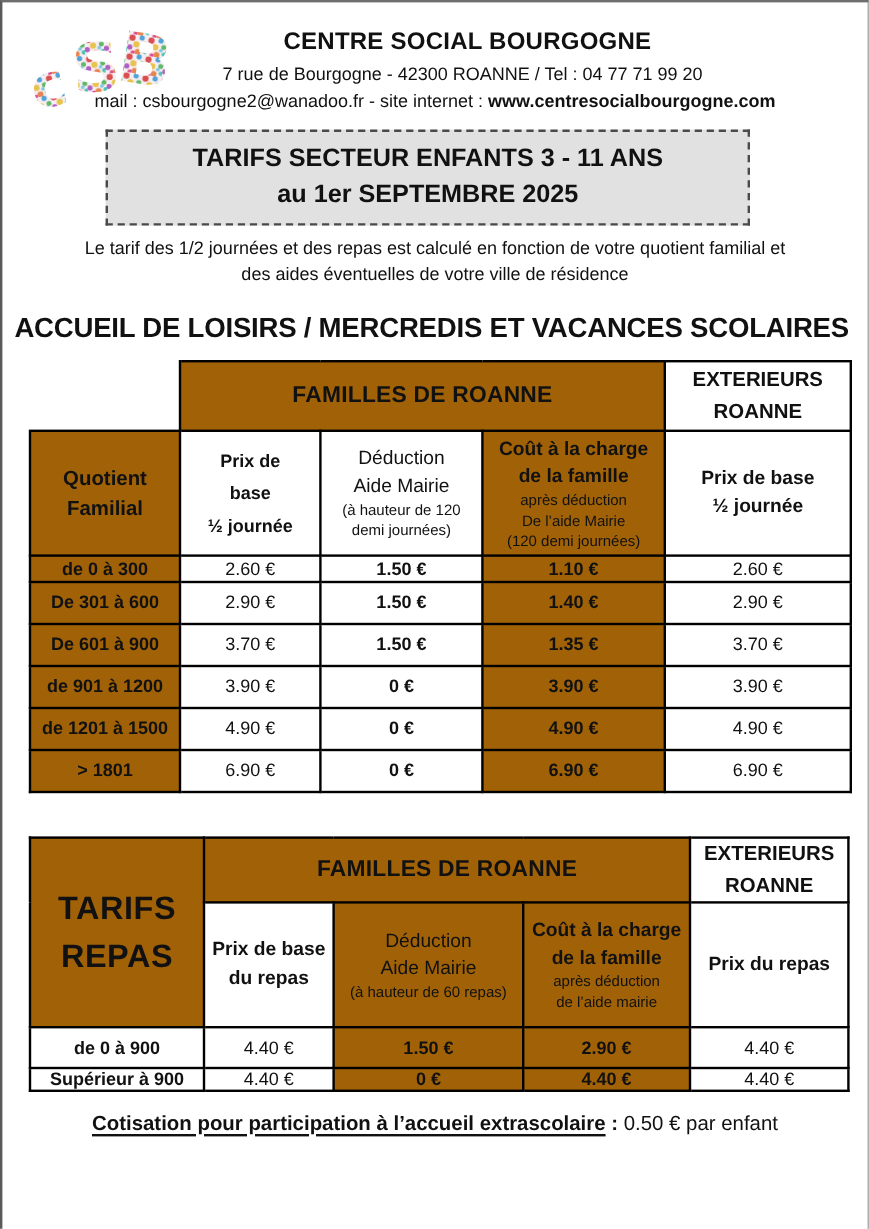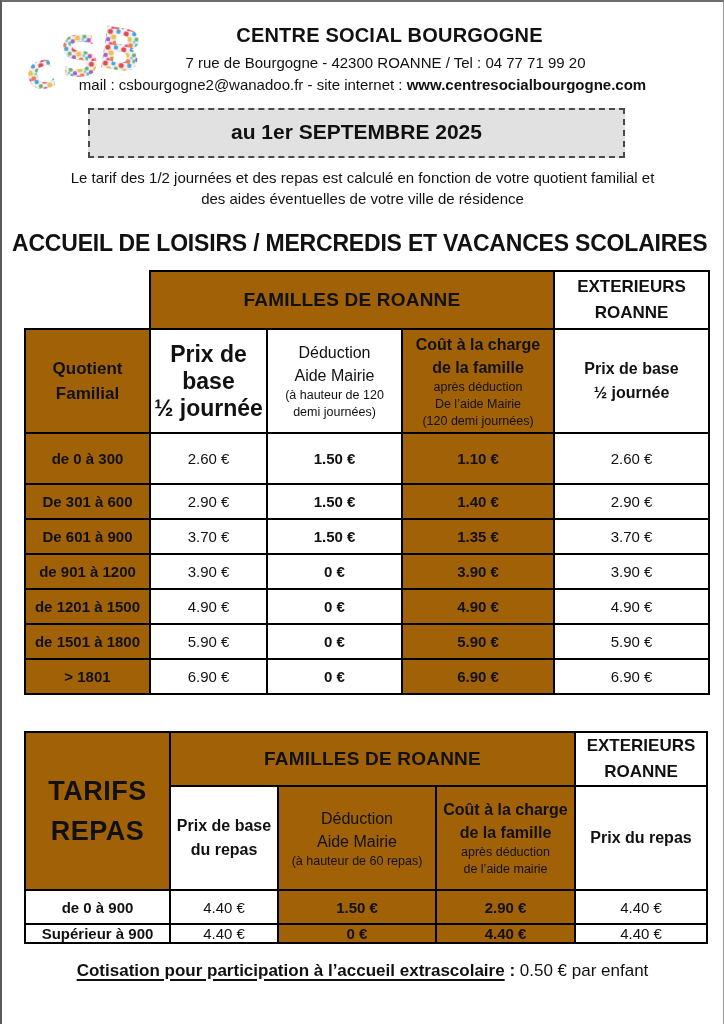--- a/index.html
+++ b/index.html
@@ -33,21 +33,21 @@
   table { border-collapse:collapse; table-layout:fixed; margin-left:22px; }
   td { border:2px solid #000; text-align:center; vertical-align:middle; padding:0 2px; background:#fff; }
   td.g { background:#a16207; }
   td.ghost { border-top:none; border-left:none; background:transparent; }
   .t-loisirs { margin-top:13px; }
   .t-repas { margin-top:36px; }
 
   .fam-hdr { font-size:19px; font-weight:bold; letter-spacing:.2px; }
   .ext-hdr { font-size:17px; font-weight:bold; line-height:26px; }
   .quot-hdr { font-size:17px; font-weight:bold; line-height:25px; }
-  .colh-bold { font-size:23px; font-weight:bold; line-height:27px; }
+  .colh-bold { font-size:15px; font-weight:bold; line-height:27px; }
   .colh-bold2 { font-size:16px; font-weight:bold; line-height:24px;border-radius:12px; }
   .sub-main { display:block; font-size:16px; line-height:23px; }
   .sub-main-b { display:block; font-size:16px; font-weight:bold; line-height:23px; }
   .sub-small { display:block; font-size:12.5px; line-height:17px; }
   .repas-title { font-size:27px; font-weight:bold; line-height:40px; letter-spacing:.5px; }
 
   td.lbl { font-size:15px; font-weight:bold; }
   td.val { font-size:15px; }
   td.valb { font-size:15px; font-weight:bold; }
 
@@ -81,20 +81,21 @@
       <text x="36" y="62" font-family="DejaVu Sans, sans-serif" font-weight="bold" font-size="56" fill="url(#confetti)" transform="rotate(-4 55 45)">S</text>
       <text x="74" y="56" font-family="DejaVu Sans, sans-serif" font-weight="bold" font-size="58" fill="url(#confetti)" transform="rotate(9 95 40)">B</text>
     </svg>
   </div>
 
   <div class="org-name">CENTRE SOCIAL BOURGOGNE</div>
   <div class="address">7 rue de Bourgogne - 42300  ROANNE  / Tel : 04 77 71 99 20</div>
   <div class="contact"><span>mail : csbourgogne2@wanadoo.fr - site internet : </span><b>www.centresocialbourgogne.com</b></div>
 
   <div class="banner">
+    <div class="line">TARIFS SECTEUR ENFANTS 3 - 11 ANS</div>
     <div class="line">au 1er SEPTEMBRE 2025</div>
   </div>
 
   <div class="intro preline">Le tarif des 1/2 journées et des repas est calculé en fonction de votre quotient familial et
 des aides éventuelles de votre ville de résidence</div>
 
   <div class="section-title">ACCUEIL DE LOISIRS  / MERCREDIS ET VACANCES SCOLAIRES</div>
 
   <table class="t-loisirs">
     <colgroup>
@@ -126,21 +127,21 @@
       <td class="g">
         <span class="sub-main-b preline">Coût à la charge
 de la famille</span>
         <span class="sub-small preline">après  déduction
 De l’aide Mairie
 (120 demi journées)</span>
       </td>
       <td class="colh-bold2 preline">Prix de base
 ½ journée</td>
     </tr>
-    <tr style="height:51px">
+    <tr style="height:22px">
       <td class="g lbl">de 0 à 300</td>
       <td class="val">2.60  €</td>
       <td class="valb">1.50 €</td>
       <td class="g valb">1.10 €</td>
       <td class="val">2.60 €</td>
     </tr>
     <tr style="height:35px">
       <td class="g lbl">De 301 à 600</td>
       <td class="val">2.90 €</td>
       <td class="valb">1.50 €</td>
@@ -160,27 +161,20 @@
       <td class="valb">0 €</td>
       <td class="g valb">3.90 €</td>
       <td class="val">3.90 €</td>
     </tr>
     <tr style="height:35px">
       <td class="g lbl">de 1201 à 1500</td>
       <td class="val">4.90  €</td>
       <td class="valb">0 €</td>
       <td class="g valb">4.90 €</td>
       <td class="val">4.90 €</td>
-    </tr>
-    <tr style="height:35px">
-      <td class="g lbl">de 1501  à 1800</td>
-      <td class="val">5.90 €</td>
-      <td class="valb">0 €</td>
-      <td class="g valb">5.90 €</td>
-      <td class="val">5.90 €</td>
     </tr>
     <tr style="height:35px">
       <td class="g lbl">&gt; 1801</td>
       <td class="val">6.90 €</td>
       <td class="valb">0 €</td>
       <td class="g valb">6.90 €</td>
       <td class="val">6.90 €</td>
     </tr>
   </tbody>
     </table>

